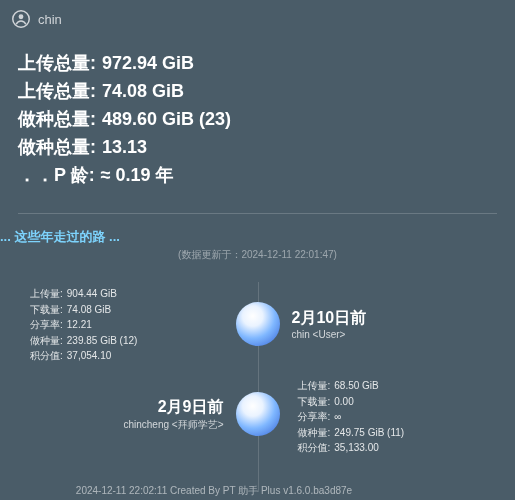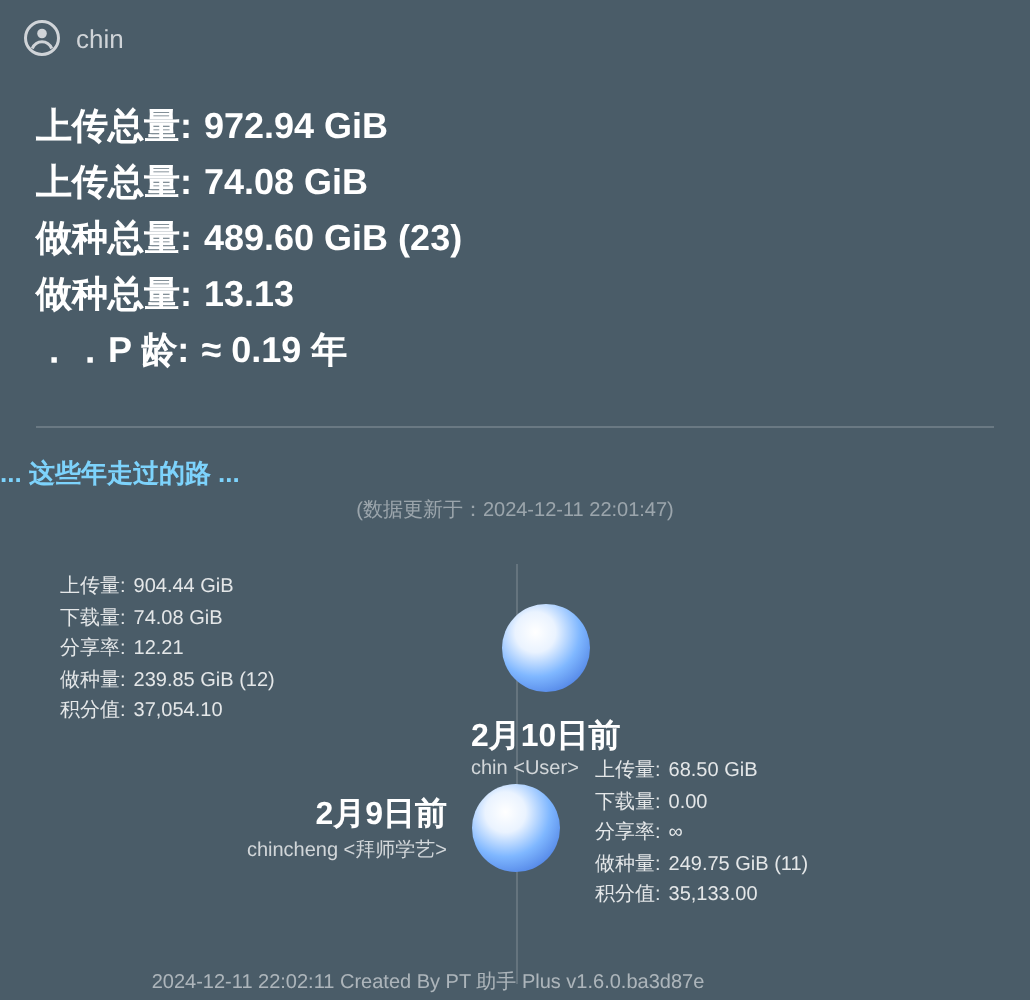--- a/index.html
+++ b/index.html
@@ -66,21 +66,20 @@
       top: 0;
       bottom: 0;
       width: 1px;
       background: rgba(255,255,255,0.15);
     }
     .node {
       position: absolute;
       display: flex;
       align-items: center;
       gap: 12px;
-      flex-direction: column;
     }
     .node.right { left: 50%; transform: translateX(-22px); }
     .node.left  { right: 50%; transform: translateX(22px); flex-direction: row-reverse; }
     .ball {
       width: 44px;
       height: 44px;
       border-radius: 50%;
       background: radial-gradient(circle at 38% 32%, #ffffff 0%, #eaf3ff 25%, #7fb7ff 55%, #3a6ad8 95%);
       flex-shrink: 0;
       z-index: 2;

